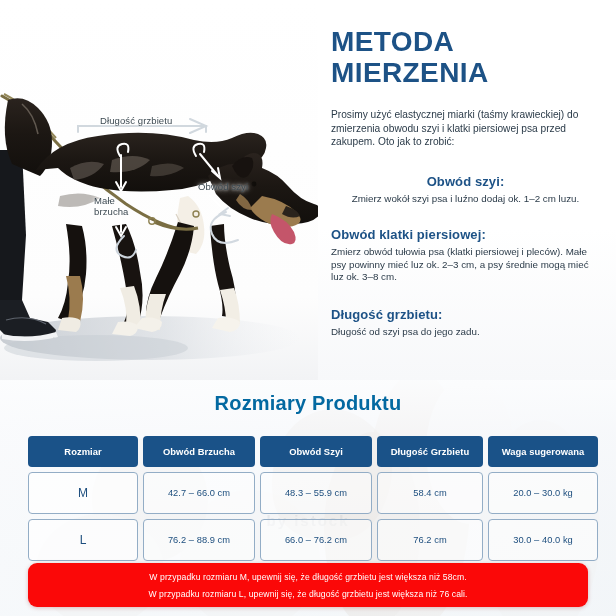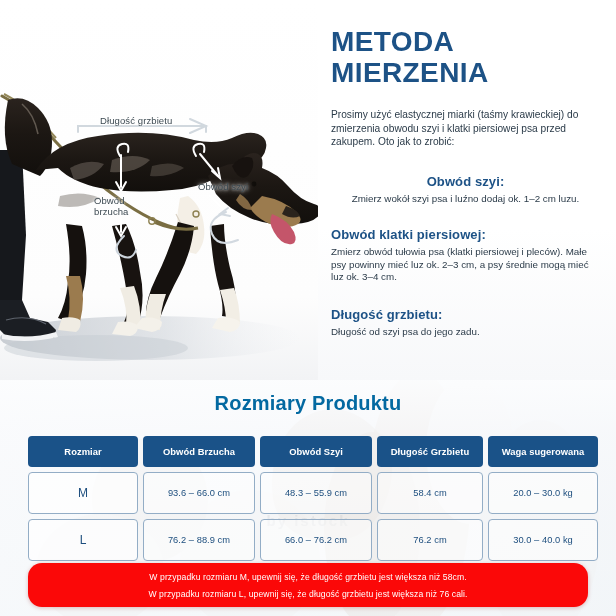--- a/index.html
+++ b/index.html
@@ -128,21 +128,21 @@
   .body .cell.size-cell {
     background: rgba(255,255,255,.70);
     font-size: 12px;
     color: #1d4e7e;
   }
 
   
   .note {
     position: absolute; left: 28px; top: 183px; width: 560px; height: 44px;
     background: #fb0808;
-    border-radius: 14px;
+    border-radius: 9px;
     display: flex; flex-direction: column; align-items: center; justify-content: center;
     gap: 7px;
     box-shadow: 0 1px 4px rgba(150,0,0,.25);
   }
   .note-line {
     color: #ffffff;
     font-size: 8.6px;
     letter-spacing: .1px;
     line-height: 10px;
   }
@@ -294,41 +294,41 @@
           <path d="M212 171 l8 7 l-2 -10"></path>
           <path d="M210 196 l12 12"></path>
         </g>
         <g stroke="#d2d9e0" stroke-width="2" fill="none" stroke-linecap="round">
           <path d="M226 212 q-20 8 -14 22 q6 14 26 6"></path>
           <path d="M228 208 l-8 6 l10 2"></path>
         </g>
       </svg>
 
       <div class="annot annot-back">Długość grzbietu</div>
-      <div class="annot annot-belly">Obwód
+      <div class="annot annot-belly">Małe
 brzucha</div>
       <div class="annot annot-neck">Obwód szyi</div>
     </div>
 
     <div class="text-col">
       <div class="title">
         <div>METODA</div>
         <div>MIERZENIA</div>
       </div>
 
       <div class="intro">Prosimy użyć elastycznej miarki (taśmy krawieckiej) do zmierzenia obwodu szyi i klatki piersiowej psa przed zakupem. Oto jak to zrobić:</div>
 
       <div class="sec sec-neck">
         <div class="sec-h">Obwód szyi:</div>
         <div class="sec-b">Zmierz wokół szyi psa i luźno dodaj ok. 1–2 cm luzu.</div>
       </div>
 
       <div class="sec sec-chest">
         <div class="sec-h">Obwód klatki piersiowej:</div>
-        <div class="sec-b">Zmierz obwód tułowia psa (klatki piersiowej i pleców). Małe psy powinny mieć luz ok. 2–3 cm, a psy średnie mogą mieć luz ok. 3–4 cm.</div>
+        <div class="sec-b">Zmierz obwód tułowia psa (klatki piersiowej i pleców). Małe psy powinny mieć luz ok. 2–3 cm, a psy średnie mogą mieć luz ok. 3–8 cm.</div>
       </div>
 
       <div class="sec sec-back">
         <div class="sec-h">Długość grzbietu:</div>
         <div class="sec-b">Długość od szyi psa do jego zadu.</div>
       </div>
     </div>
   </div>
 
   <div class="bottom">
@@ -366,21 +366,21 @@
       <div class="trow head">
         <div class="cell c0">Rozmiar</div>
         <div class="cell c1">Obwód Brzucha</div>
         <div class="cell c2">Obwód Szyi</div>
         <div class="cell c3">Długość Grzbietu</div>
         <div class="cell c4">Waga sugerowana</div>
       </div>
 
       <div class="trow body">
         <div class="cell c0 size-cell">M</div>
-        <div class="cell c1">93.6 – 66.0 cm</div>
+        <div class="cell c1">42.7 – 66.0 cm</div>
         <div class="cell c2">48.3 – 55.9 cm</div>
         <div class="cell c3">58.4 cm</div>
         <div class="cell c4">20.0 – 30.0 kg</div>
       </div>
 
       <div class="trow body">
         <div class="cell c0 size-cell">L</div>
         <div class="cell c1">76.2 – 88.9 cm</div>
         <div class="cell c2">66.0 – 76.2 cm</div>
         <div class="cell c3">76.2 cm</div>

